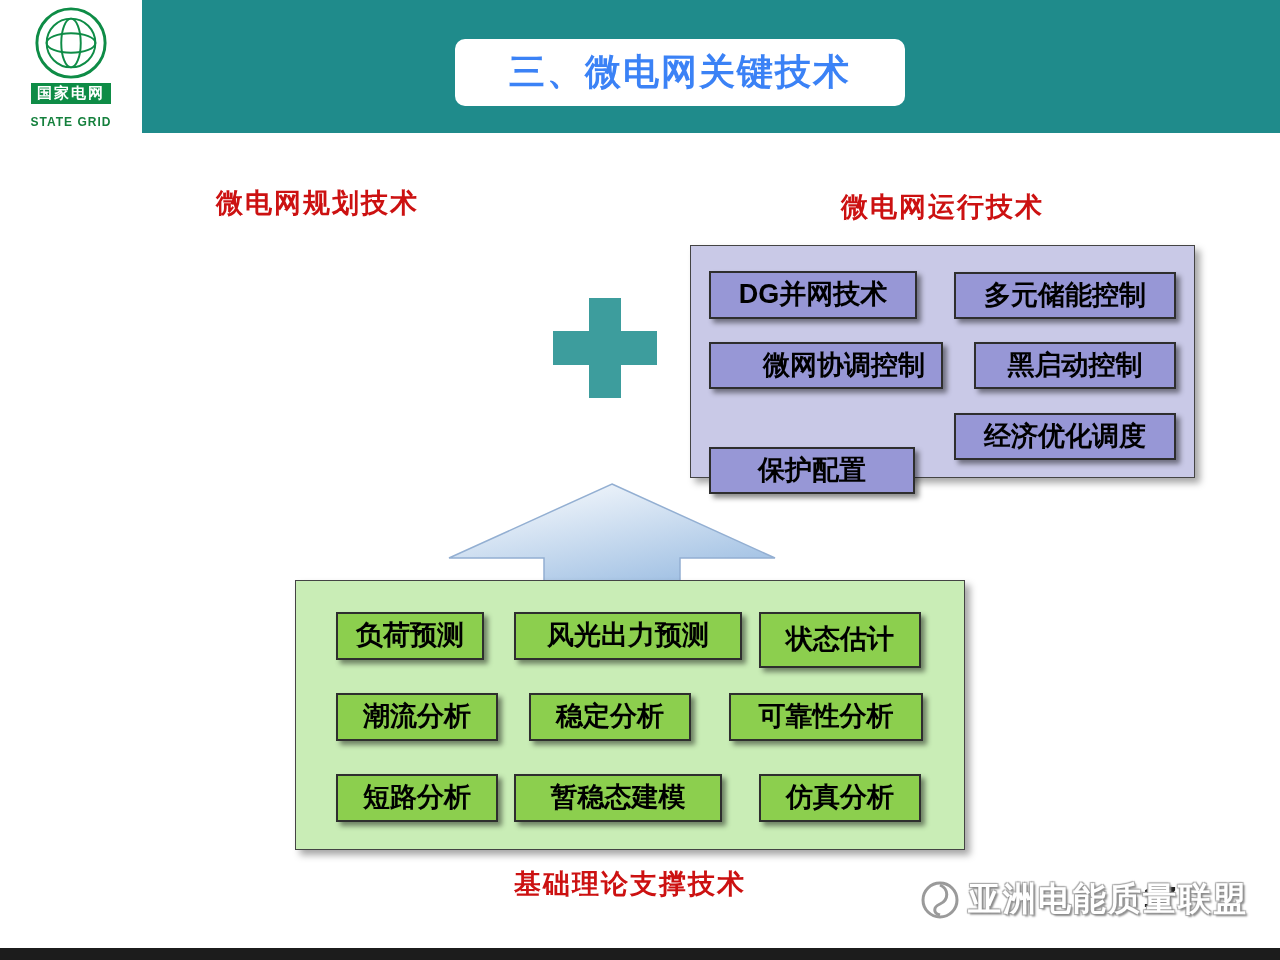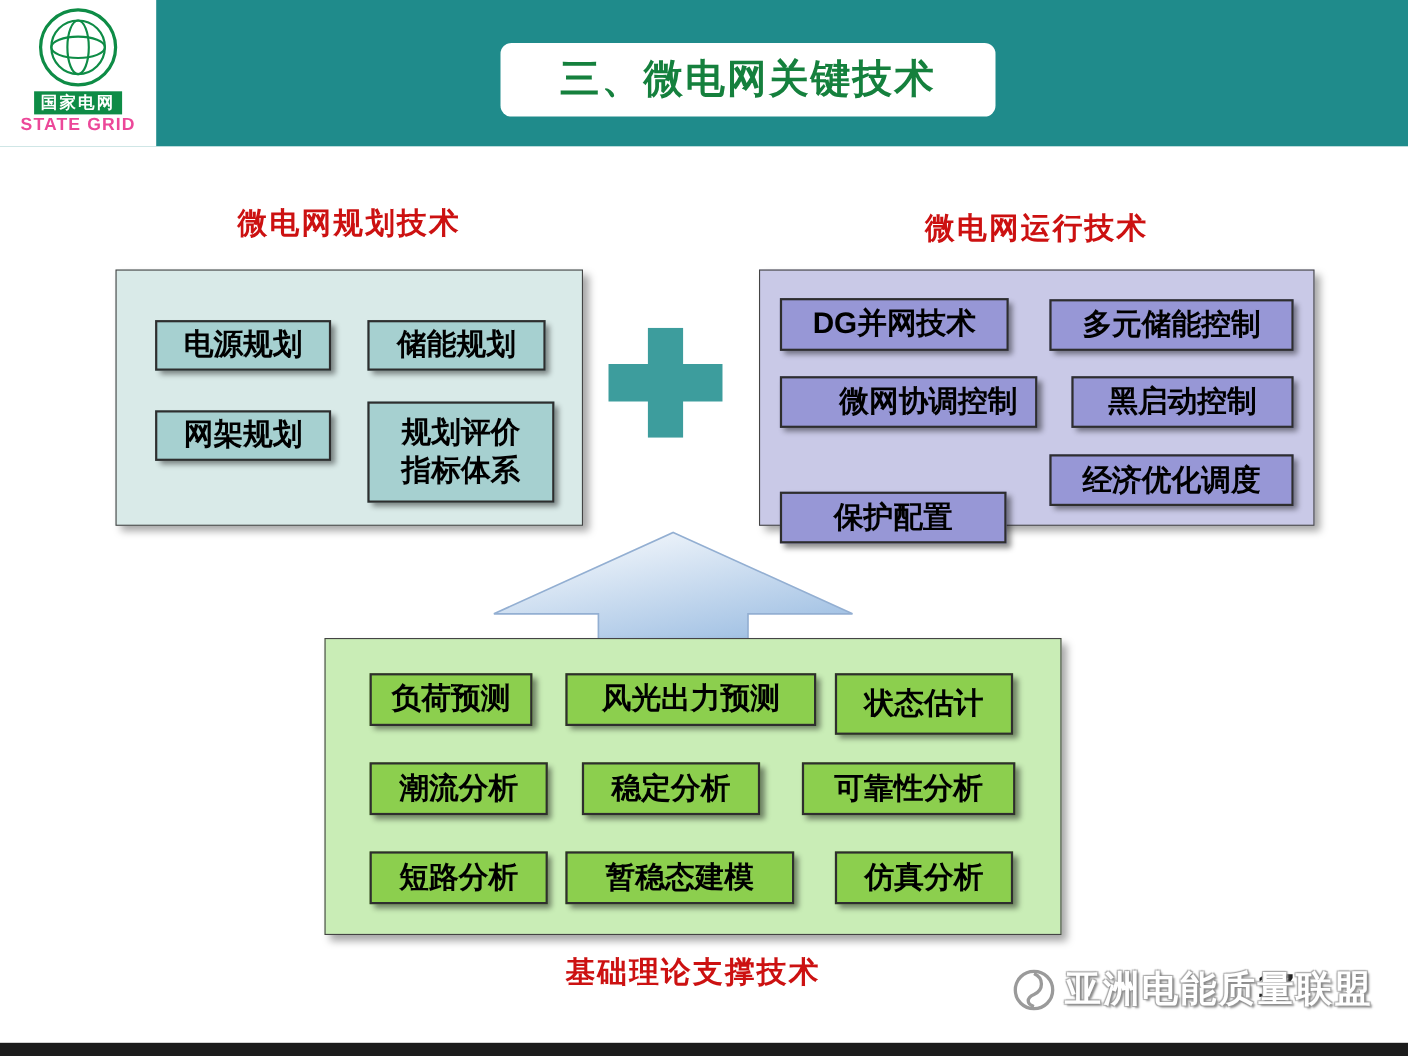--- a/index.html
+++ b/index.html
@@ -4,24 +4,24 @@
 <style>
   * { margin:0; padding:0; box-sizing:border-box; }
   html,body { width:1280px; height:960px; background:#fff; font-family:"Liberation Sans", sans-serif; }
   .slide { position:relative; width:1280px; height:960px; background:#ffffff; overflow:hidden; }
 
   
   .header { position:absolute; left:0; top:0; width:1280px; height:133px; background:#1f8b8b; }
   .logo-block { position:absolute; left:0; top:0; width:142px; height:133px; background:#ffffff;
                 display:flex; flex-direction:column; align-items:center; padding-top:5px; }
   .logo-cn { background:#0e8c46; color:#fff; font-weight:bold; font-size:15px; padding:1px 6px; margin-top:2px; letter-spacing:2px; }
-  .logo-en { color:#ec4899; font-weight:bold; font-size:16px; letter-spacing:1px; margin-top:1px; }
+  .logo-en { color:#15803d; font-weight:bold; font-size:12px; letter-spacing:1px; margin-top:11px; }
   .title-box { position:absolute; left:455px; top:39px; width:450px; height:67px; background:#ffffff;
                border-radius:10px; display:flex; align-items:center; justify-content:center; }
-  .title-text { font-size:36px; font-weight:bold; color:#15803d; letter-spacing:2px; }
+  .title-text { font-size:36px; font-weight:bold; color:#3b82f6; letter-spacing:2px; }
 
   
   .section-label { position:absolute; text-align:center; font-size:27px; font-weight:bold; color:#cc1111; letter-spacing:2px; }
   .label-planning   { left:105px; top:185px; width:425px; }
   .label-operation  { left:690px; top:189px; width:505px; }
   .label-foundation { left:295px; top:866px; width:670px; }
 
   
   .panel { position:absolute; border:1px solid #444; box-shadow:5px 5px 7px rgba(0,0,0,0.35); }
   .panel-planning   { left:105px; top:245px; width:425px; height:233px; background:#d9eae8; }
@@ -89,27 +89,20 @@
       <div class="logo-en">STATE GRID</div>
     </div>
     <div class="title-box">
       <span class="title-text">三、微电网关键技术</span>
     </div>
   </div>
 
   <div class="section-label label-planning">微电网规划技术</div>
   <div class="section-label label-operation">微电网运行技术</div>
 
-  <div class="panel panel-planning">
-    <div class="box box-teal pp0">电源规划</div>
-    <div class="box box-teal pp1">储能规划</div>
-    <div class="box box-teal pp2">网架规划</div>
-    <div class="box box-teal pp3">规划评价
-指标体系</div>
-  </div>
 
   <svg class="plus" width="104" height="100" viewBox="0 0 104 100">
     <path d="M36 0 h32 v33 h36 v34 h-36 v33 h-32 v-33 H0 v-34 h36 z" fill="#3d9d9d"></path>
   </svg>
 
   <div class="panel panel-operation">
     <div class="box box-purple op0">DG并网技术</div>
     <div class="box box-purple op1">多元储能控制</div>
     <div class="box box-purple op2">微网协调控制</div>
     <div class="box box-purple op3">黑启动控制</div>

